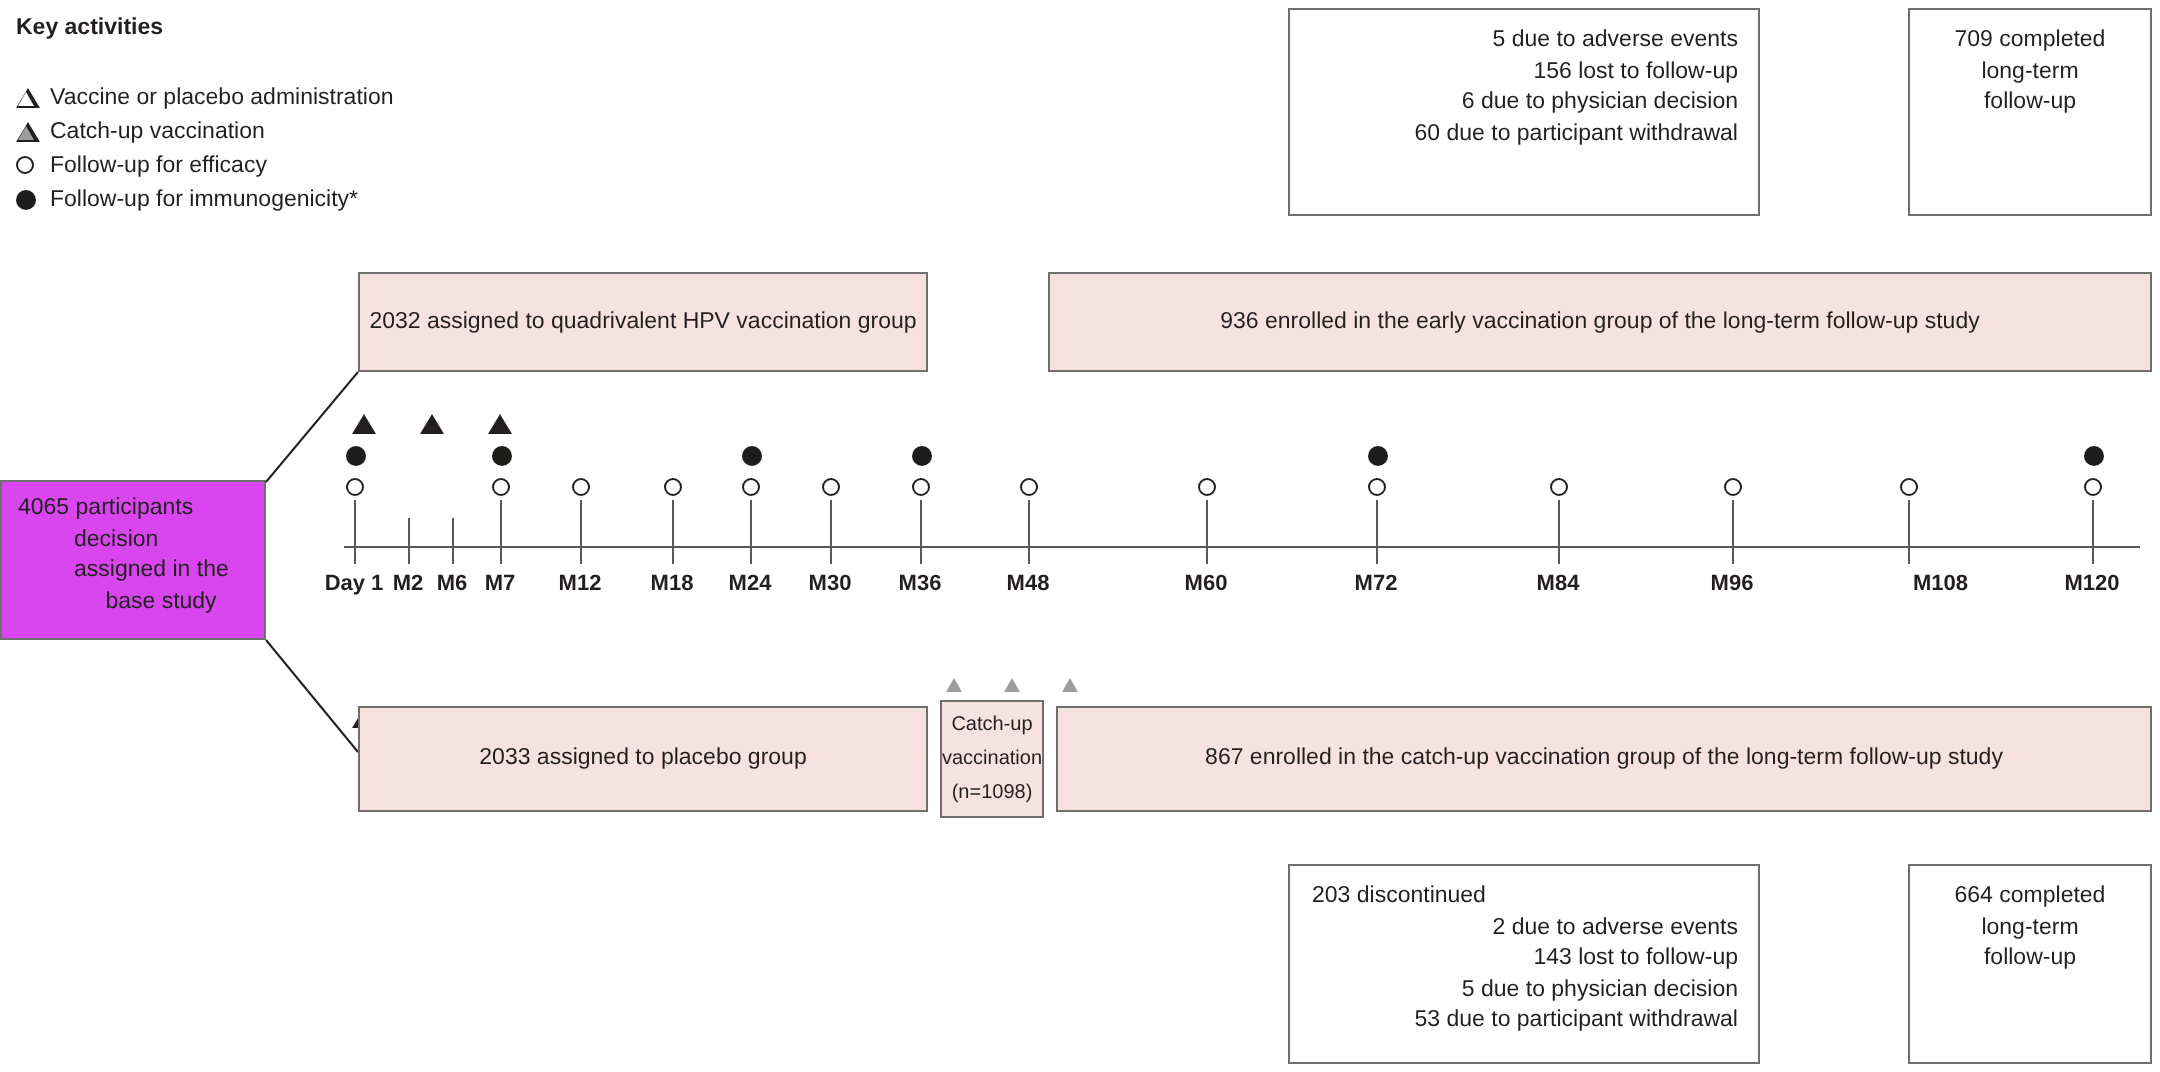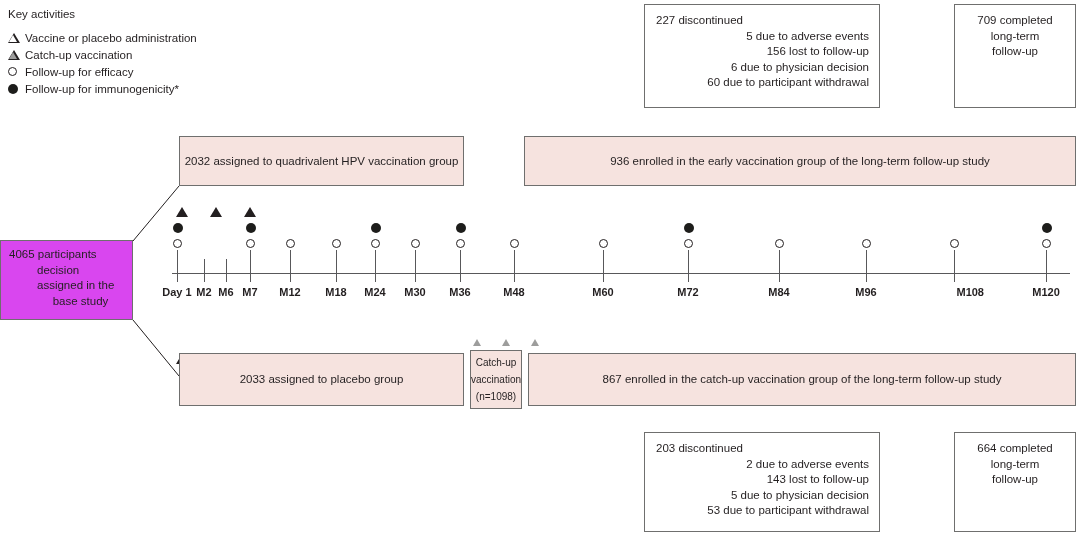--- a/index.html
+++ b/index.html
@@ -7,21 +7,21 @@
     width:1080px;height:536px;position:relative;
     background:#ffffff;
     font-family:"Liberation Sans", sans-serif;
     color:#231f20;
     overflow:hidden;
   }
   .abs{position:absolute;}
 
   
   #legend{left:8px;top:8px;width:280px;}
-  #legend .title{font-size:11.5px;font-weight:normal;margin-bottom:9px;letter-spacing:0px;}
+  #legend .title{font-size:11.5px;font-weight:bold;margin-bottom:20px;letter-spacing:0px;}
   #legend .row{display:flex;align-items:center;height:17px;font-size:11.5px;}
   #legend .gl{width:17px;display:flex;align-items:center;justify-content:flex-start;}
 
   .tri-open{width:0;height:0;border-left:6px solid transparent;border-right:6px solid transparent;border-bottom:10px solid #231f20;position:relative;}
   .tri-open::after{content:"";position:absolute;left:-4.6px;top:2.2px;width:0;height:0;border-left:4.6px solid transparent;border-right:4.6px solid transparent;border-bottom:7.6px solid #fff;}
   .tri-fill{width:0;height:0;border-left:6px solid transparent;border-right:6px solid transparent;border-bottom:10px solid #231f20;position:relative;}
   .tri-fill::after{content:"";position:absolute;left:-4.6px;top:2.2px;width:0;height:0;border-left:4.6px solid transparent;border-right:4.6px solid transparent;border-bottom:7.6px solid #9d9d9c;}
 
   .cir-open{width:9px;height:9px;border:1.4px solid #231f20;border-radius:50%;background:#fff;box-sizing:border-box;}
   .cir-fill{width:10px;height:10px;border-radius:50%;background:#1d1d1b;}
@@ -82,21 +82,20 @@
   </div>
   <div class="row">
     <span class="gl">
         <span class="cir-fill"></span>
       </span>
     <span>Follow-up for immunogenicity*</span>
   </div>
 </div>
 
 <div class="abs wbox disc-list" style="left:644px;top:4px;width:236px;height:104px;">
-  <div class="hd">227 discontinued</div>
   <div>5 due to adverse events</div>
   <div>156 lost to follow-up</div>
   <div>6 due to physician decision</div>
   <div>60 due to participant withdrawal</div>
 </div>
 
 <div class="abs wbox comp-box" style="left:954px;top:4px;width:122px;height:104px;">
   <div>709 completed</div>
   <div>long-term</div>
   <div>follow-up</div>

